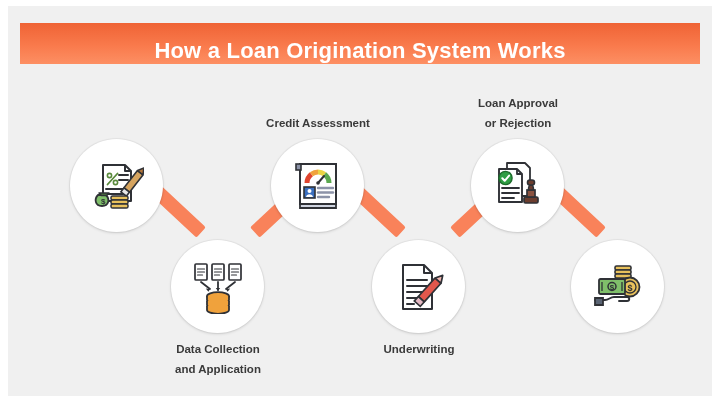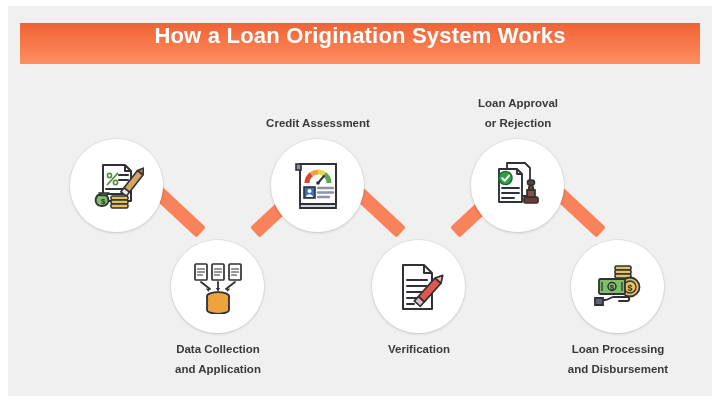--- a/index.html
+++ b/index.html
@@ -30,21 +30,21 @@
   
   .title-banner {
     position: absolute;
     left: 12px;
     top: 17px;
     width: 680px;
     height: 41px;
     background: linear-gradient(180deg, #f26a3e 0%, #f4seven 1%, #fa8055 60%, #fd8f62 100%);
     background: linear-gradient(180deg, #ef6335 0%, #f97a4c 55%, #fd8f63 100%);
     display: flex;
-    align-items: flex-start;
+    align-items: flex-end;
     justify-content: center;
   }
   .title-text {
     color: #ffffff;
     font-size: 22px;
     font-weight: bold;
     letter-spacing: 0.2px;
     white-space: nowrap;
   }
   
@@ -223,21 +223,21 @@
             <line x1="15" y1="44" x2="22" y2="44"></line>
           </g>
 
           <g transform="rotate(42 34 34)">
             <rect x="30" y="16" width="8" height="25" rx="1" fill="#e2574c" stroke="#2f3136" stroke-width="1.7"></rect>
             <path d="M30 16 l4 -7 l4 7 Z" fill="#f2b6b0" stroke="#2f3136" stroke-width="1.7" stroke-linejoin="round"></path>
             <rect x="30" y="41" width="8" height="6" fill="#e6b9c4" stroke="#2f3136" stroke-width="1.7"></rect>
           </g>
         </svg>
       </div>
-      <div class="node-label label-below">Verification</div>
+      <div class="node-label label-below">Underwriting</div>
     </div>
 
     <div class="node" style="left:463px; top:133px;">
       <div class="circle">
         <svg class="icon-svg" width="54" height="54" viewBox="0 0 54 54">
 
           <path d="M16 4 h18 l5 5 v28 H16 Z" fill="#ffffff" stroke="#2f3136" stroke-width="1.8" stroke-linejoin="round"></path>
 
           <path d="M8 10 h18 l5 5 v28 H8 Z" fill="#ffffff" stroke="#2f3136" stroke-width="1.9" stroke-linejoin="round"></path>
           <path d="M26 10 v5 h5" fill="none" stroke="#2f3136" stroke-width="1.8" stroke-linejoin="round"></path>
@@ -277,18 +277,16 @@
           <rect x="8" y="19" width="26" height="15" rx="1.6" fill="#7fbf6a" stroke="#2f3136" stroke-width="1.8"></rect>
           <circle cx="21" cy="26.5" r="4" fill="none" stroke="#2f3136" stroke-width="1.5"></circle>
           <text x="18.7" y="29.8" font-size="8" font-weight="bold" fill="#2f3136" font-family="'Liberation Sans', sans-serif">$</text>
           <line x1="11" y1="22" x2="11" y2="31" stroke="#2f3136" stroke-width="1.3"></line>
           <line x1="31" y1="22" x2="31" y2="31" stroke="#2f3136" stroke-width="1.3"></line>
 
           <path d="M4 40 h10 c4 0 5 -3 9 -3 h13 c3 0 3 4 0 4 h-8" fill="#ffffff" stroke="#2f3136" stroke-width="1.9" stroke-linejoin="round" stroke-linecap="round"></path>
           <path d="M4 38 h8 v7 h-8 Z" fill="#5a6474" stroke="#2f3136" stroke-width="1.8"></path>
         </svg>
       </div>
-      <div class="node-label label-below">Loan Processing
-and Disbursement</div>
     </div>
 
   </div>
 </div>
 
 </body></html>

